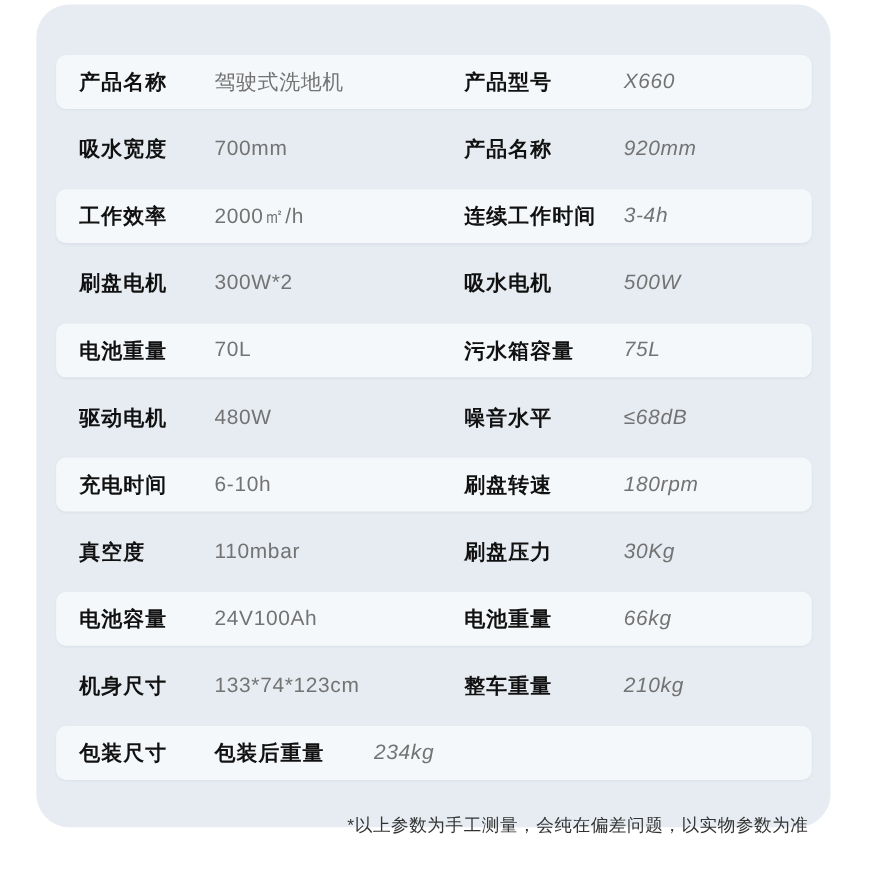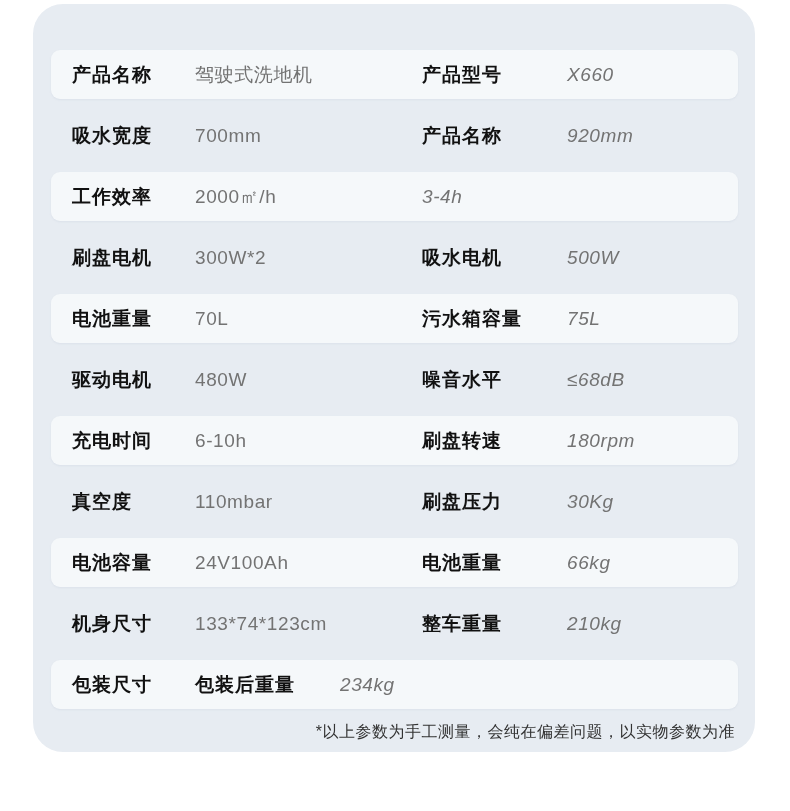--- a/index.html
+++ b/index.html
@@ -41,21 +41,21 @@
     white-space:nowrap;
   }
   .value {
     font-weight:500;
     font-size:19px;
     color:#737373;
     letter-spacing:0.6px;
     white-space:nowrap;
   }
   .note {
-    margin-top:13px;
+    margin-top:31px;
     text-align:right;
     padding-right:3px;
     font-size:16px;
     font-weight:500;
     color:#333333;
     letter-spacing:0.5px;
   }
 </style>
 </head>
 <body>
@@ -72,20 +72,21 @@
   <div class="row">
     <span class="label c-label1">吸水宽度</span>
     <span class="value c-value1">700mm</span>
     <span class="label c-label2">产品名称</span>
     <span class="value c-value2">920mm</span>
   </div>
 
   <div class="row card">
     <span class="label c-label1">工作效率</span>
     <span class="value c-value1">2000㎡/h</span>
+    <span class="label c-label2">连续工作时间</span>
     <span class="value c-value2">3-4h</span>
   </div>
 
   <div class="row">
     <span class="label c-label1">刷盘电机</span>
     <span class="value c-value1">300W*2</span>
     <span class="label c-label2">吸水电机</span>
     <span class="value c-value2">500W</span>
   </div>
 

